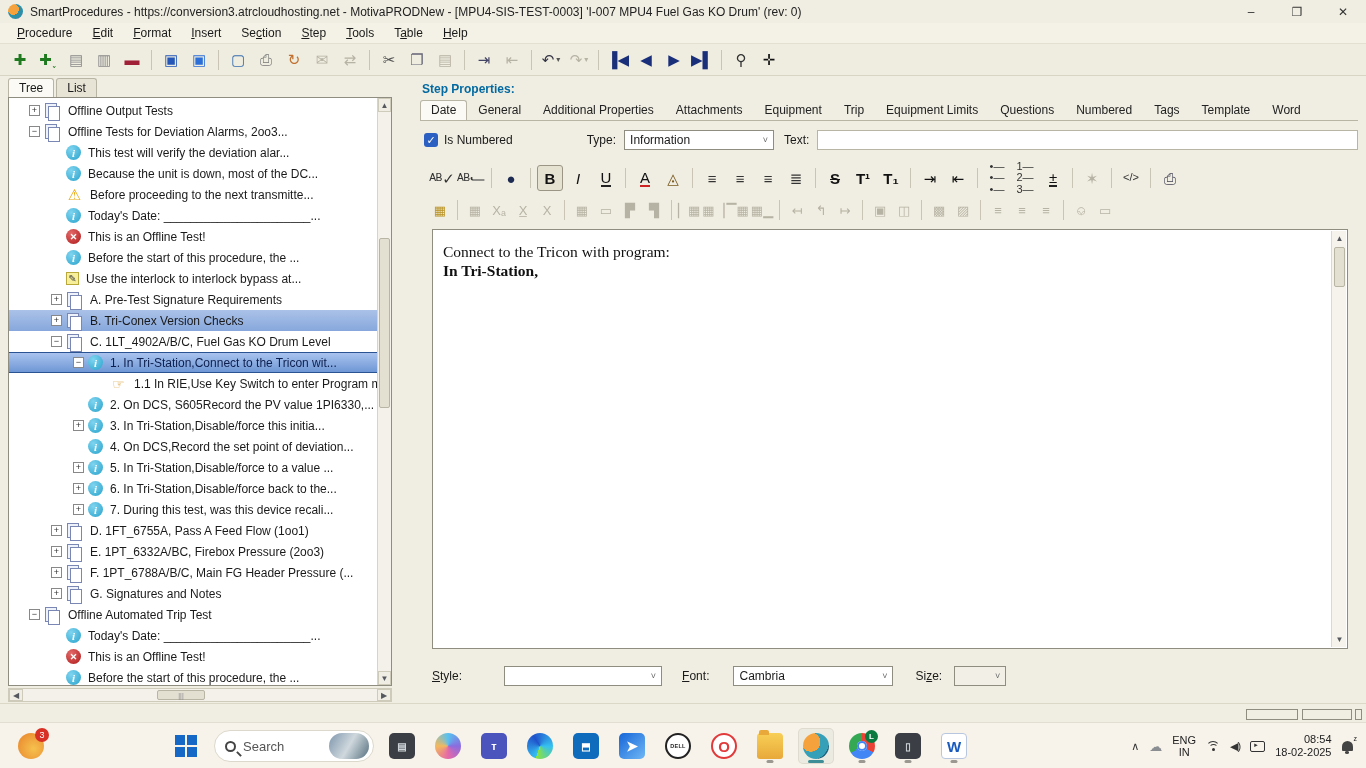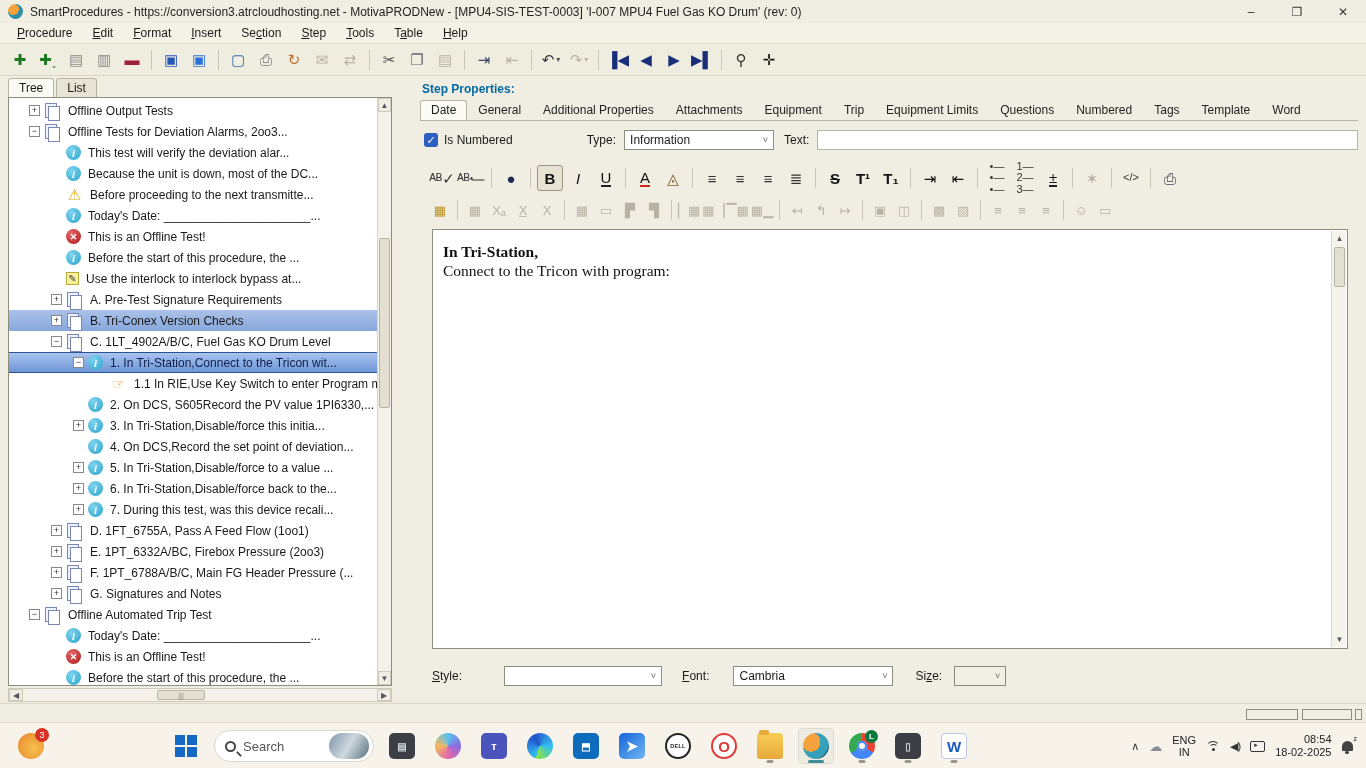--- a/index.html
+++ b/index.html
@@ -612,22 +612,22 @@
     <span class="tb-btn dis">
       <span class="tb-glyph">⎉</span>
     </span>
     <span class="tb-btn dis">
       <span class="tb-glyph">▭</span>
     </span>
   </div>
 
 <div class="editor">
   <div class="editor-text" id="editor-text">
+      <div class="eline">Connect to the Tricon with program:</div>
       <div class="eline bold">In Tri-Station,</div>
-      <div class="eline">Connect to the Tricon with program:</div>
       <div class="eline"></div>
     </div>
   <div class="ed-scroll">
     <div class="arr">▲</div>
     <div class="thumb"></div>
     <div class="arr bottom">▼</div>
   </div>
 </div>
 
 <div class="style-row">

